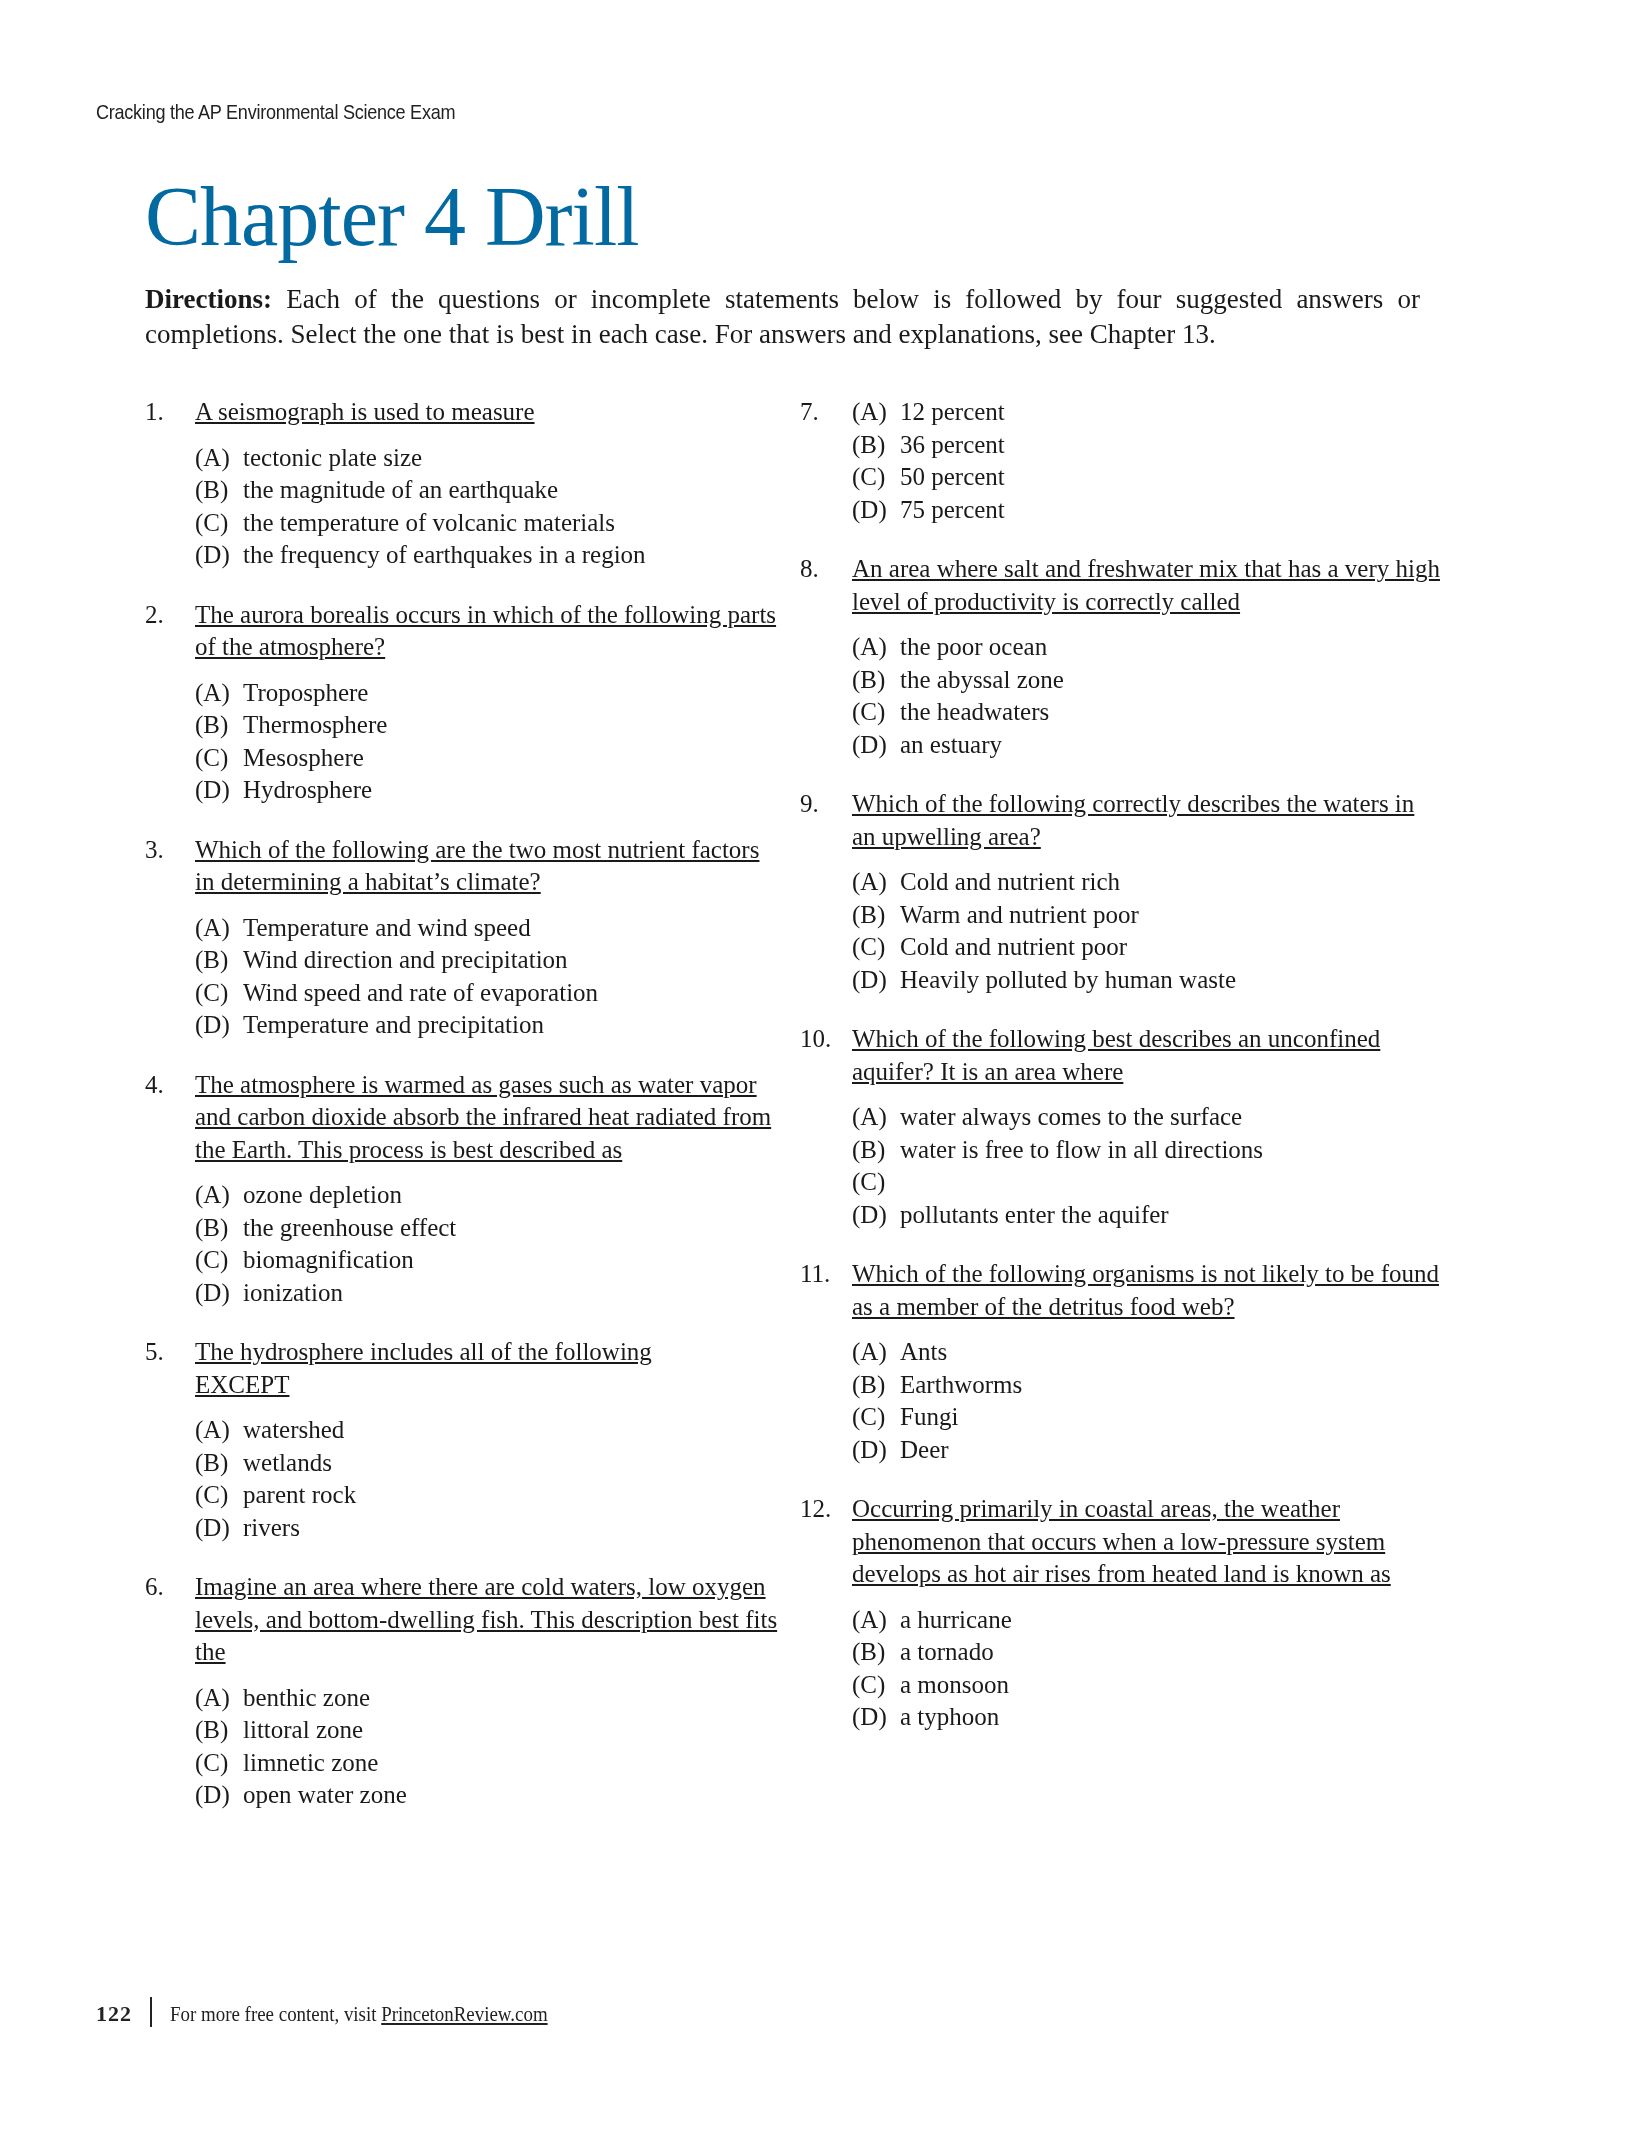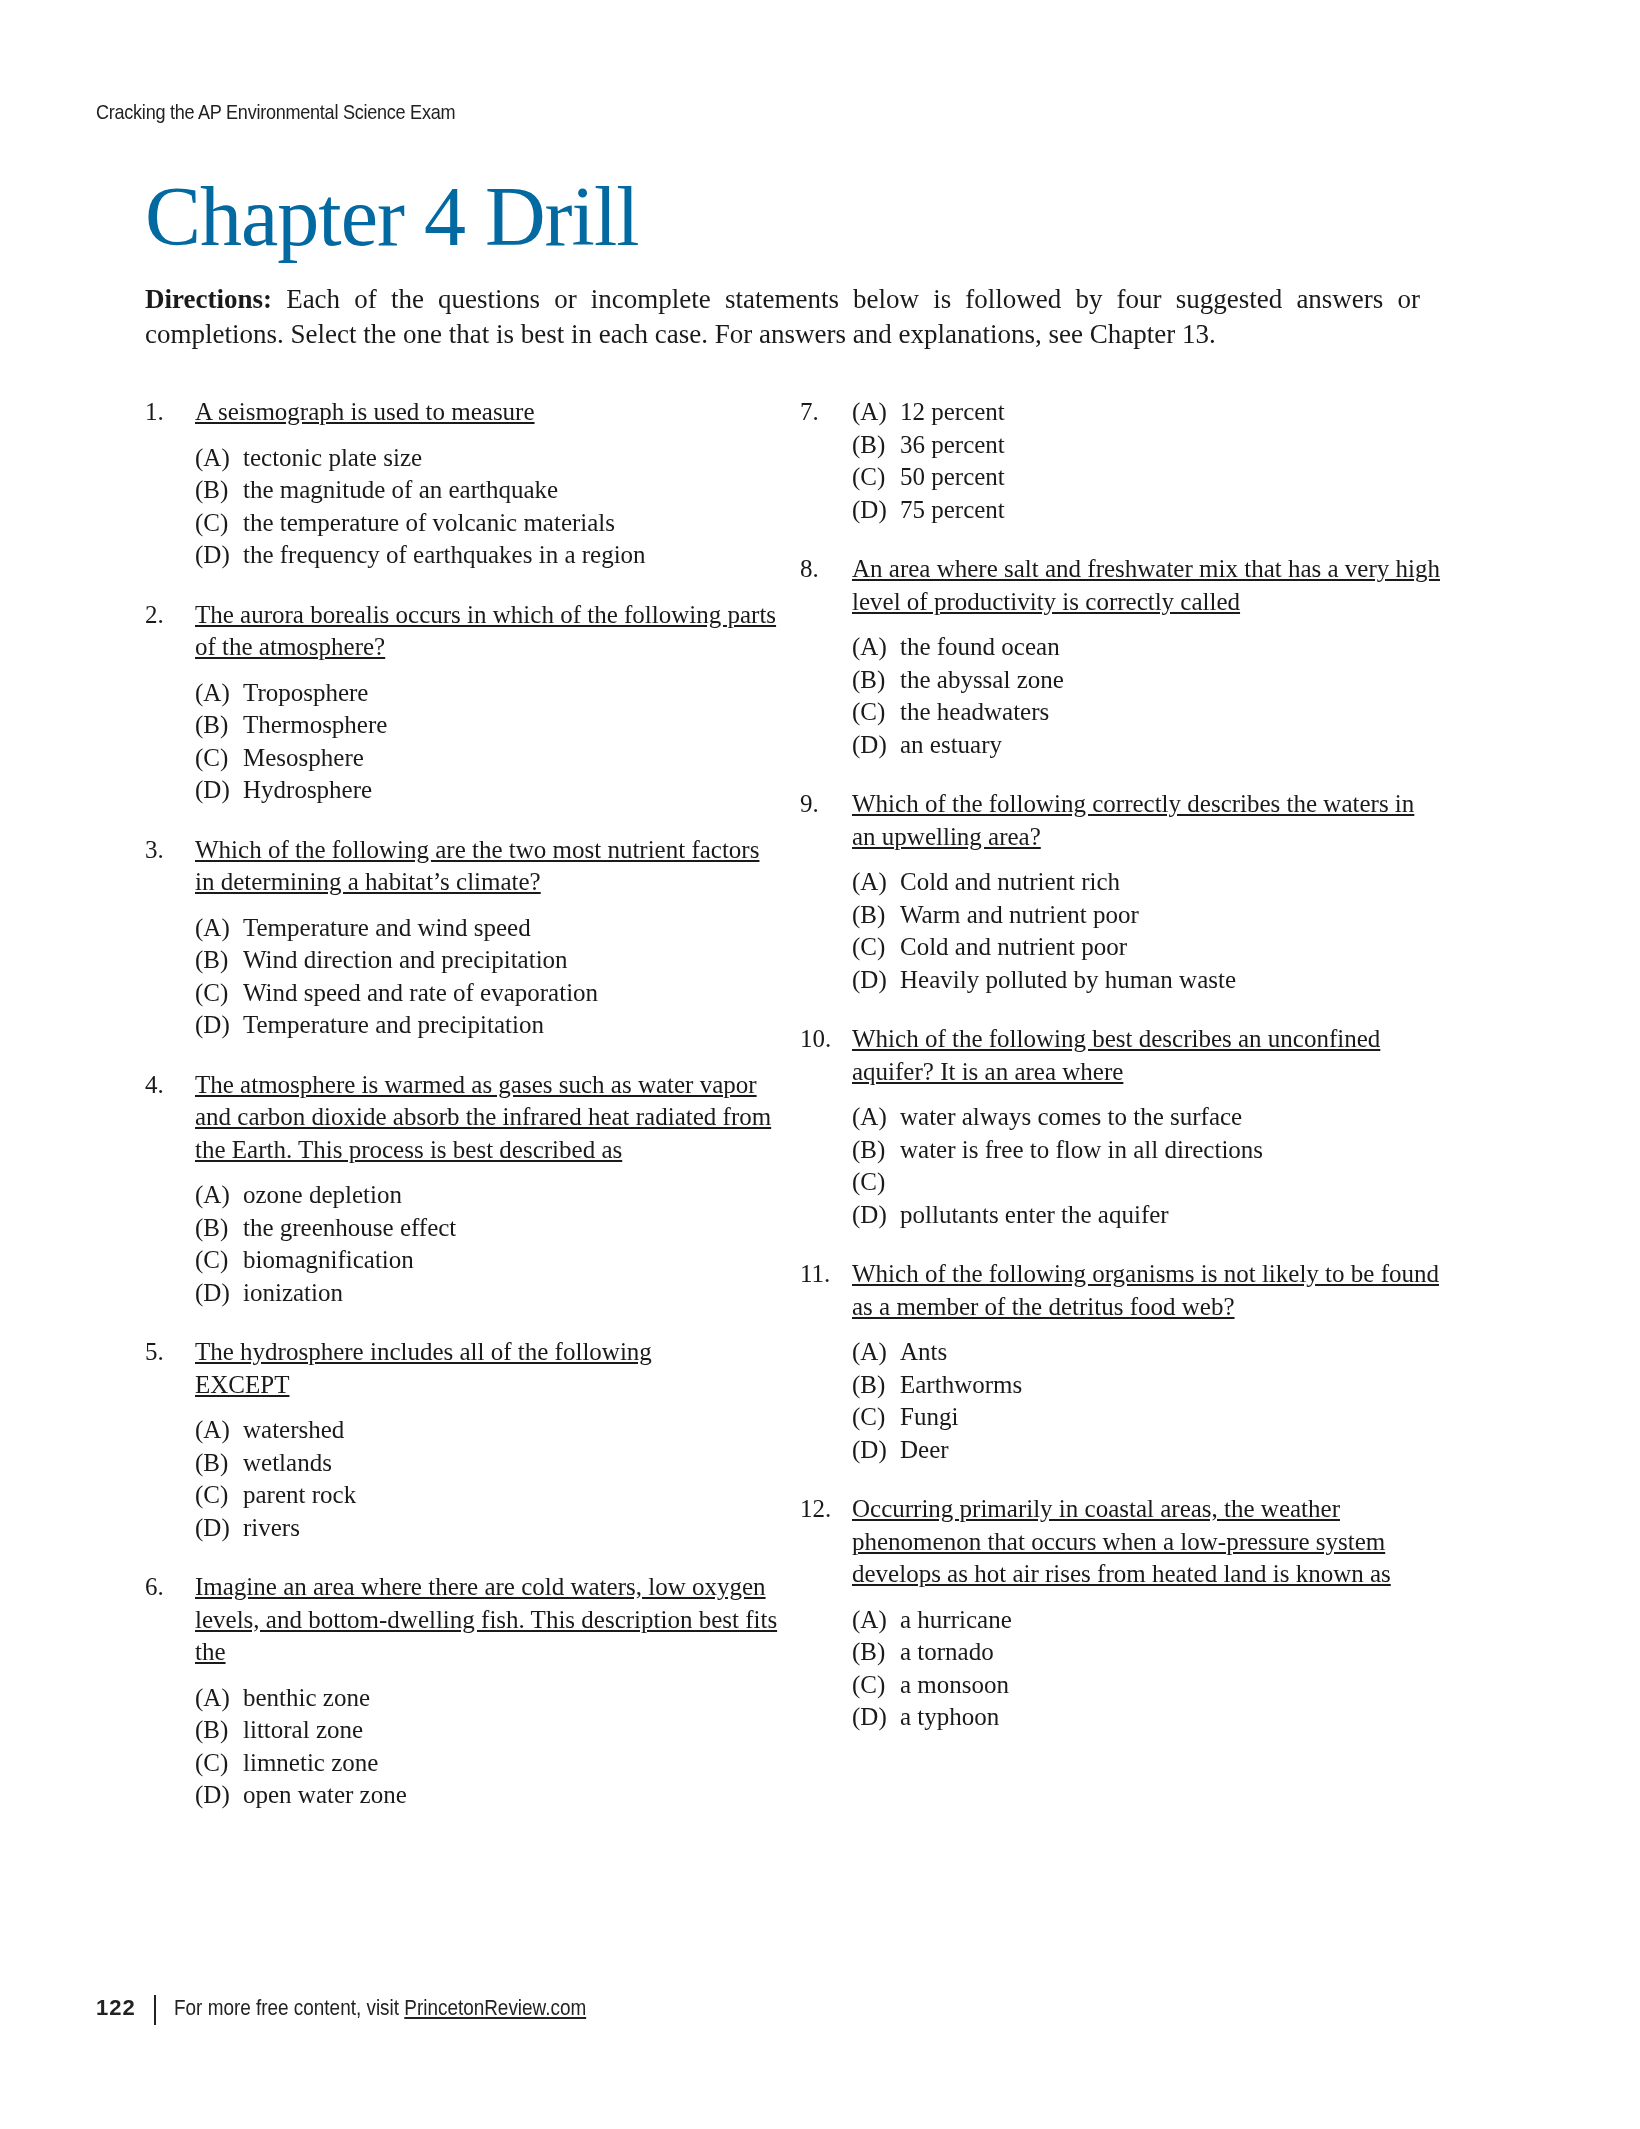--- a/index.html
+++ b/index.html
@@ -11,21 +11,21 @@
   .col{position:absolute;top:396px;width:640px;font-family:"Liberation Serif",serif;font-size:25px;line-height:32.5px;color:#1a1a1a;}
   .col.left{left:145px;}
   .col.right{left:800px;}
   .q{position:relative;padding-left:50px;margin-bottom:27px;}
   .qnum{position:absolute;left:0;top:0;width:45px;}
   .col.right .qnum{width:50px;}
   .col.right .q{padding-left:52px;}
   .stem{margin-bottom:13px;text-decoration:underline;}
   .opt{display:flex;}
   .opt .letter{width:48px;flex:none;}
-  .footer{position:absolute;left:96px;top:1995px;height:32px;display:flex;align-items:flex-start;font-family:Liberation Sans, sans-serif;font-size:22px;color:#222;}
+  .footer{position:absolute;left:96px;top:1995px;height:32px;display:flex;align-items:flex-end;font-family:Liberation Serif, serif;font-size:22px;color:#222;}
   .footer .pnum{font-weight:bold;letter-spacing:1px;}
   .footer .sep{width:2px;height:30px;background:#222;margin:0 18px;}
   .footer .txt{transform:scaleX(0.86);transform-origin:left center;white-space:nowrap;}
   .footer .link{text-decoration:underline;color:#222;}
 </style>
 </head>
 <body>
 
 <div class="running-head">Cracking the AP Environmental Science Exam</div>
 
@@ -182,21 +182,21 @@
         <span class="letter">(D)</span>
         <span>75 percent</span>
       </div>
   </div>
 
   <div class="q">
     <div class="qnum">8.</div>
     <div class="stem">An area where salt and freshwater mix that has a very high level of productivity is correctly called</div>
     <div class="opt">
         <span class="letter">(A)</span>
-        <span>the found ocean</span>
+        <span>the poor ocean</span>
       </div>
     <div class="opt">
         <span class="letter">(B)</span>
         <span>the abyssal zone</span>
       </div>
     <div class="opt">
         <span class="letter">(C)</span>
         <span>the headwaters</span>
       </div>
     <div class="opt">

